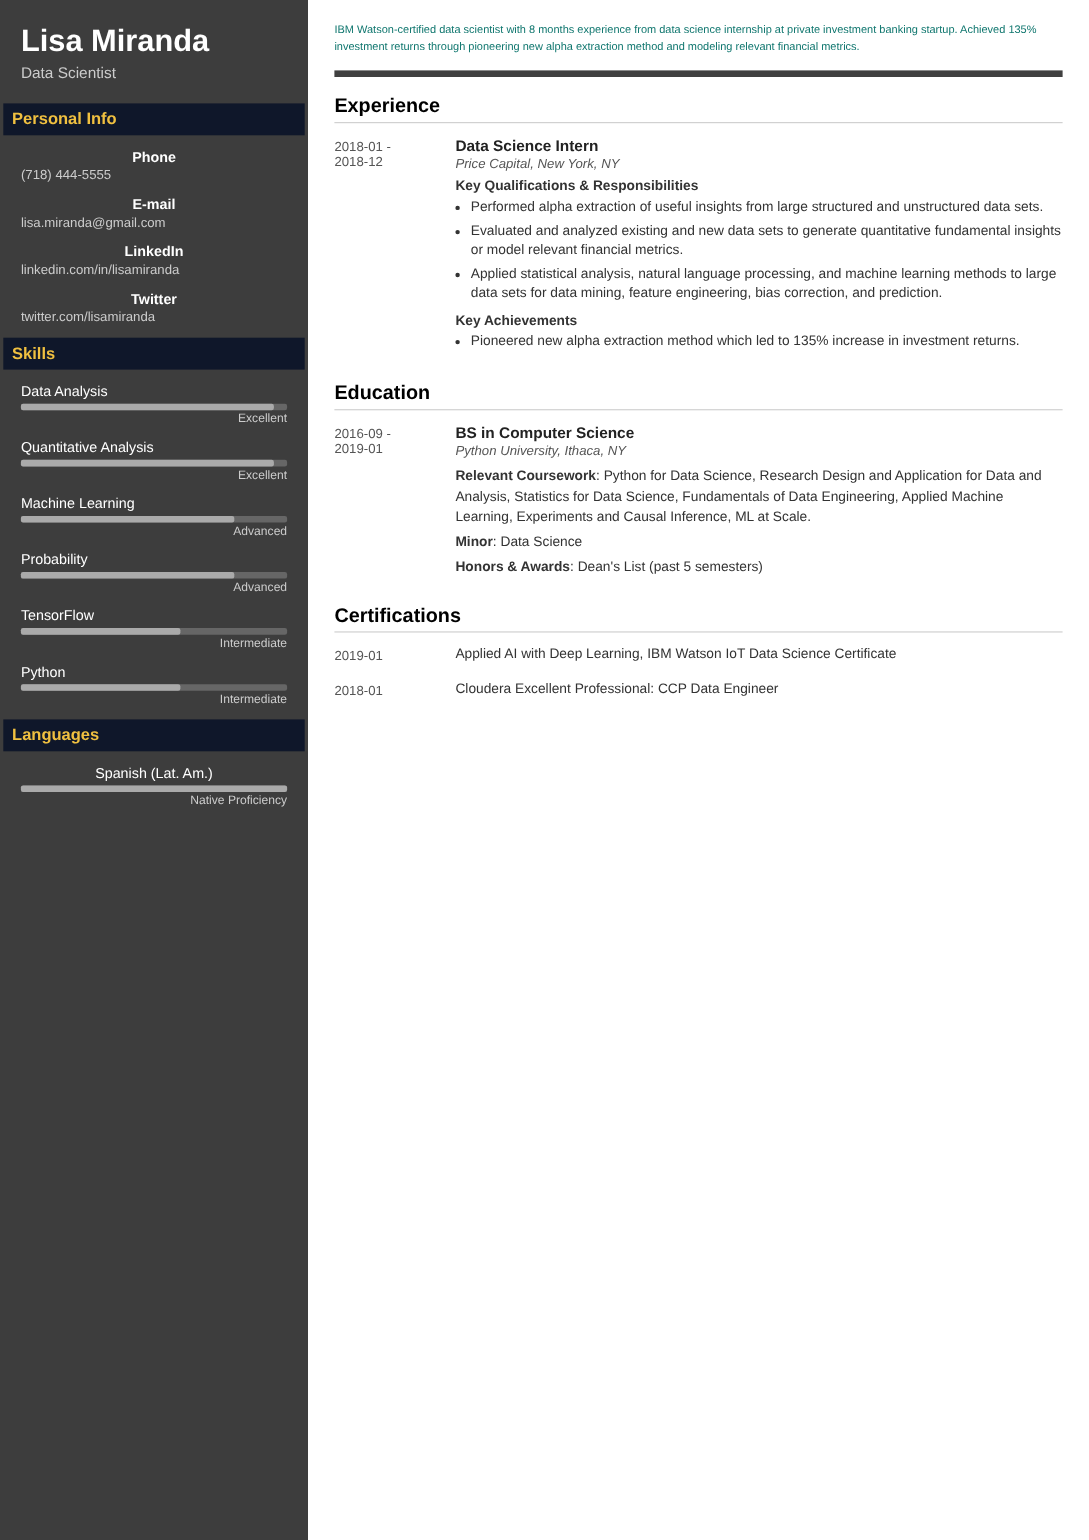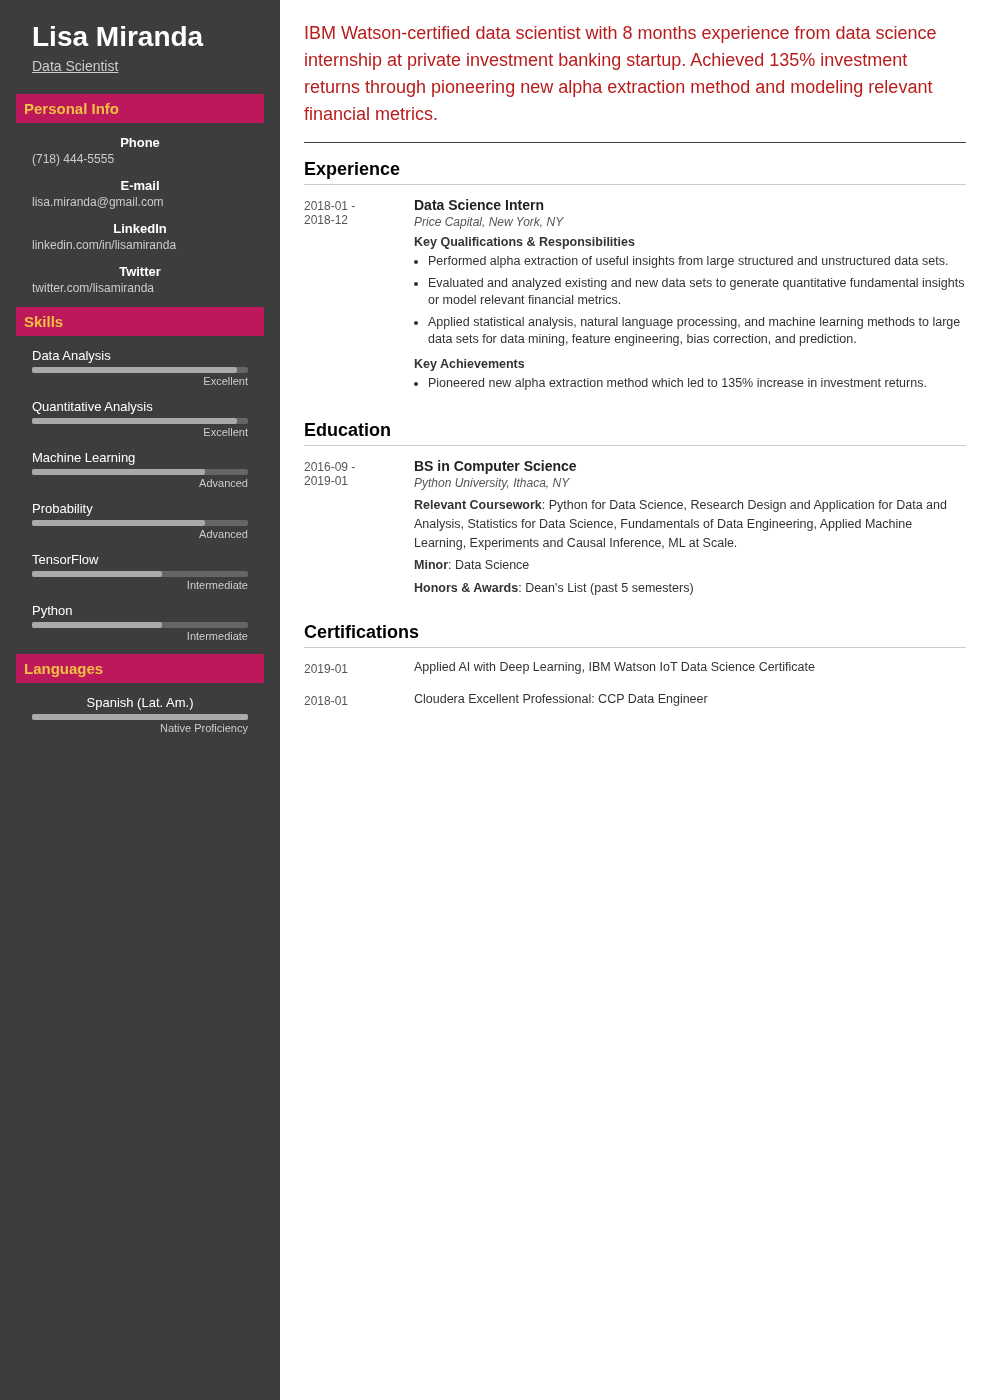--- a/index.html
+++ b/index.html
@@ -12,43 +12,42 @@
       min-height: 1400px;
       background: #fff;
     }
 
     
     .sidebar {
       width: 280px;
       min-width: 280px;
       background: #3d3d3d;
       color: #fff;
-      padding: 20px 32px;
+      padding: 20px 19px;
     }
 
     .sidebar-name {
       font-size: 28px;
       font-weight: bold;
       color: #fff;
       line-height: 1.2;
       margin-bottom: 4px;
     }
 
     .sidebar-title {
       font-size: 14px;
       color: #ccc;
       margin-bottom: 20px;
-      text-decoration: underline;
     }
 
     .sidebar-section-title {
       font-size: 15px;
       font-weight: bold;
       color: #f0c040;
-      background: #be185d;
+      background: #0f172a;
       padding: 6px 8px;
       margin: 0 -16px 12px -16px;
     }
 
     .sidebar-label {
       font-weight: bold;
       color: #fff;
       font-size: 13px;
       margin-bottom: 2px;
       text-align: center;
@@ -94,25 +93,25 @@
       text-align: center;
     }
 
     
     .main {
       flex: 1;
       padding: 20px 24px;
     }
 
     .summary {
-      font-size: 18px;
-      color: #b91c1c;
+      font-size: 10px;
+      color: #0f766e;
       line-height: 1.5;
       margin-bottom: 16px;
-      border-bottom: 1px solid #404040;
+      border-bottom: 6px solid #404040;
       padding-bottom: 14px;
     }
 
     .section-title {
       font-size: 18px;
       font-weight: bold;
       color: #000000;
       margin-bottom: 12px;
       border-bottom: 1px solid #ccc;
       padding-bottom: 4px;

